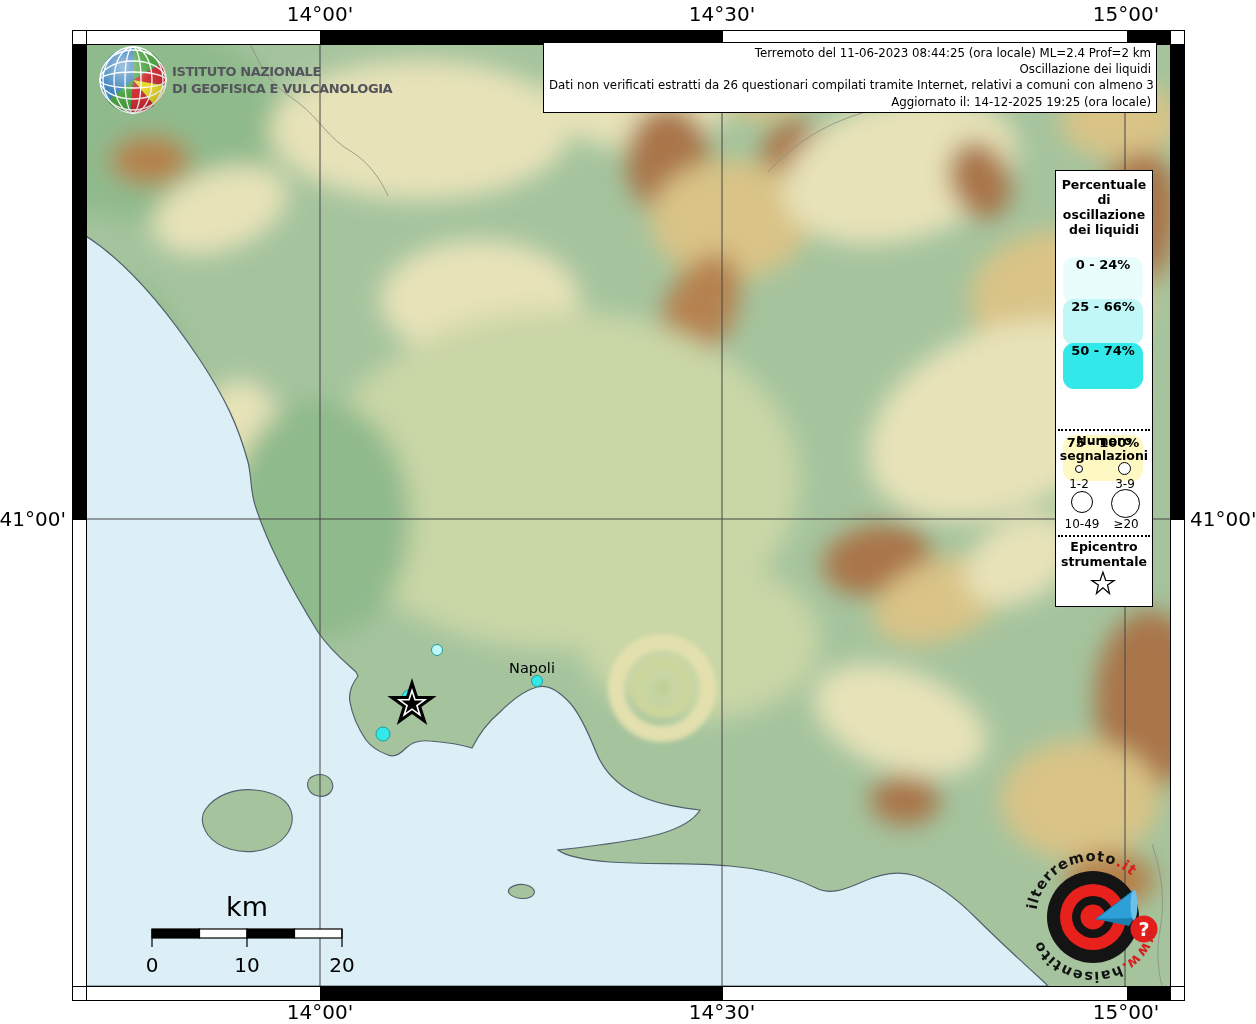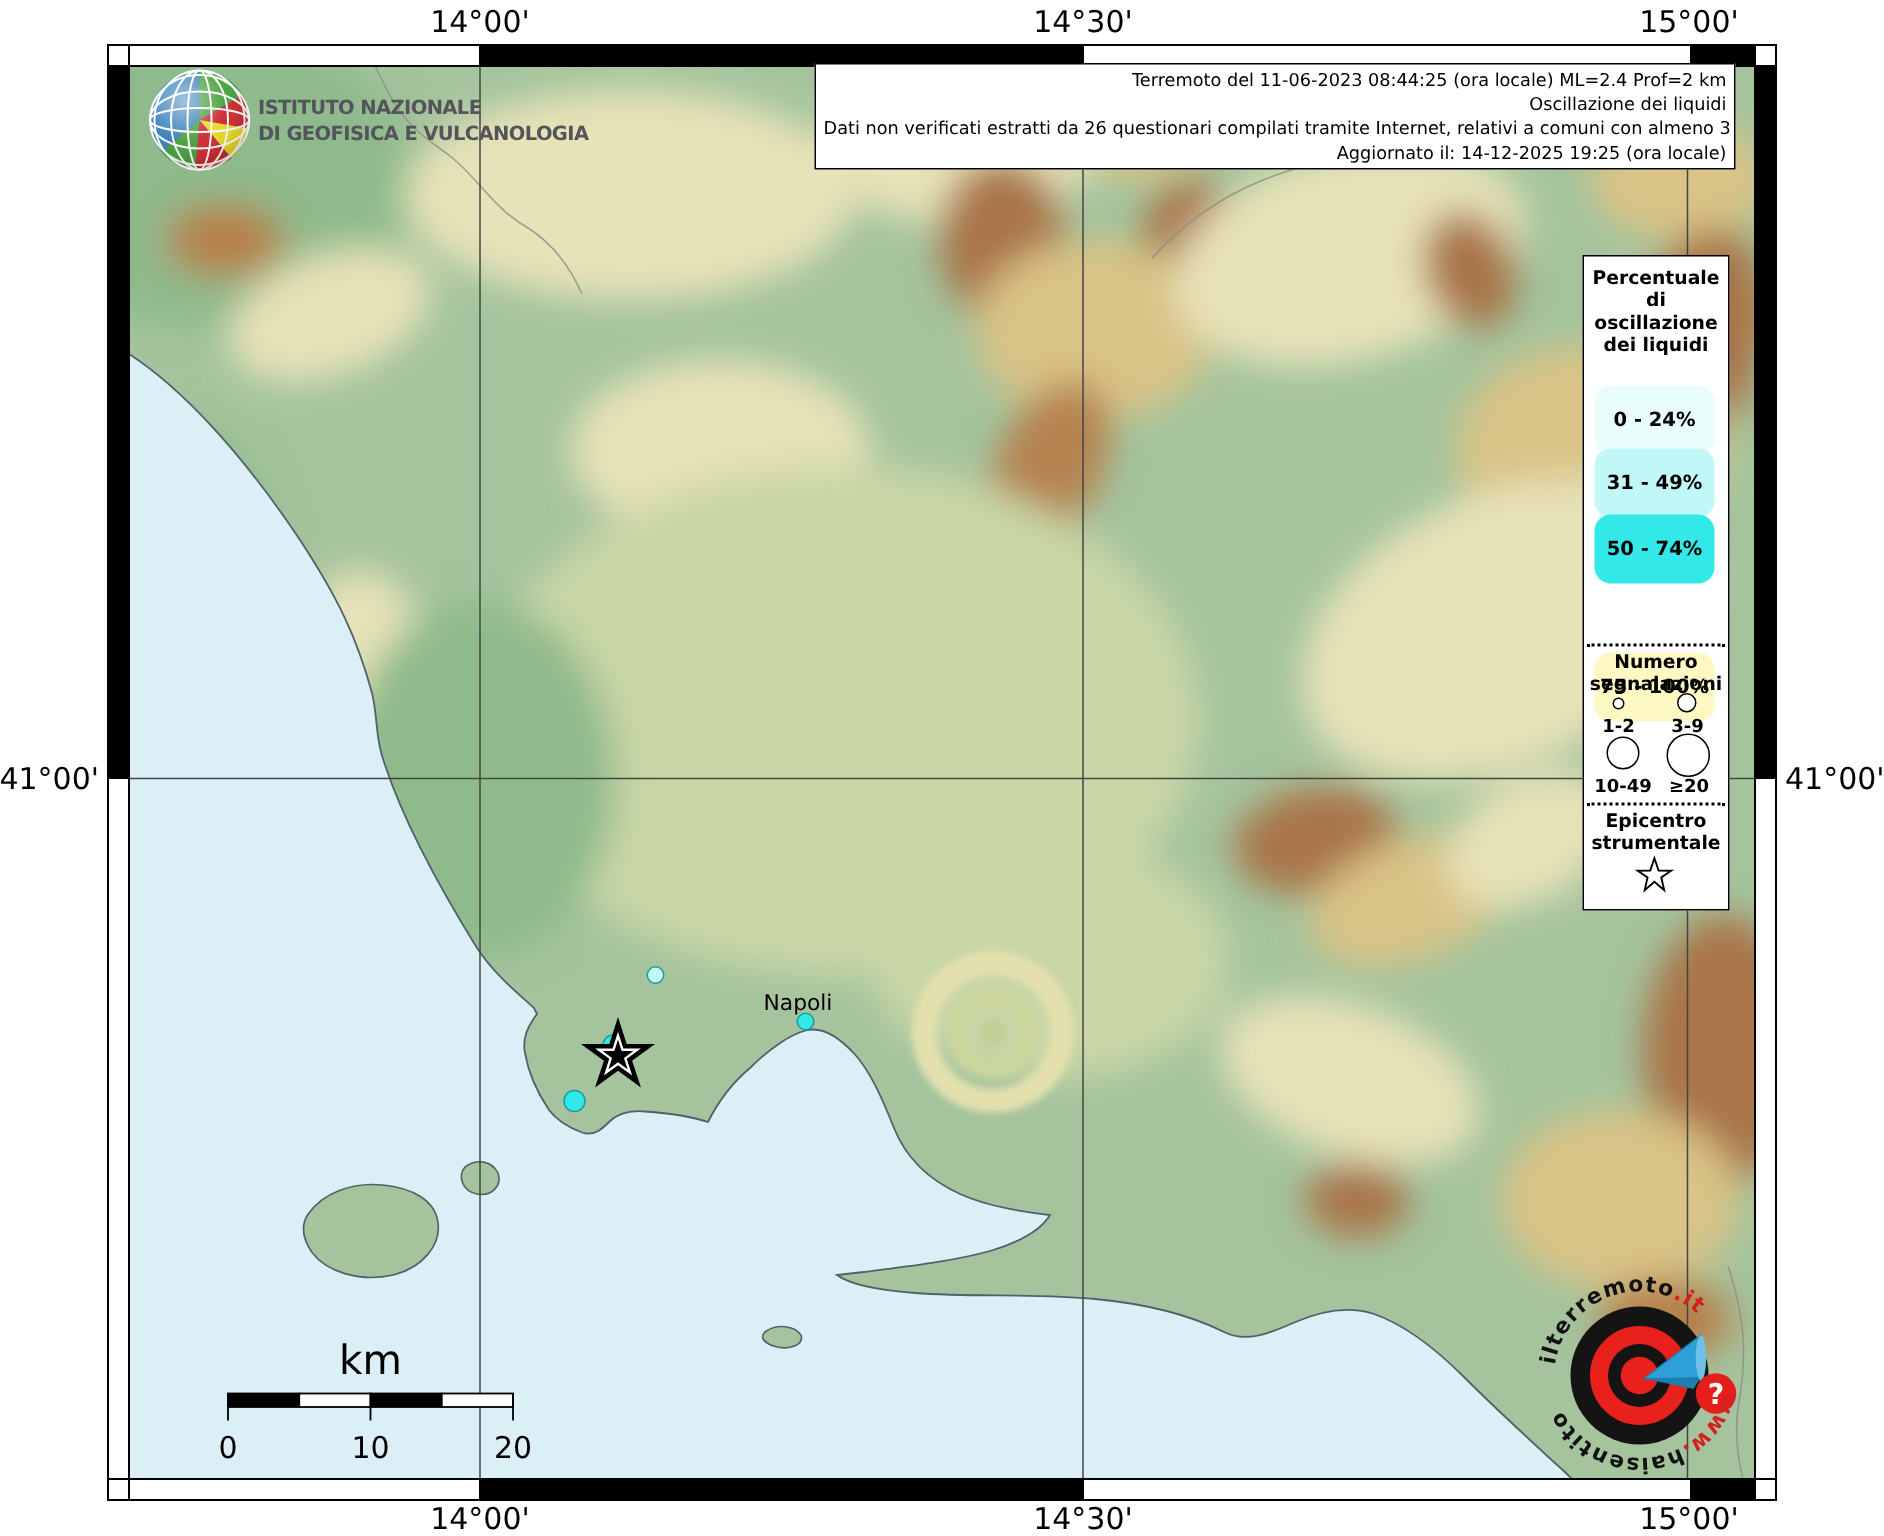--- a/index.html
+++ b/index.html
@@ -19,26 +19,26 @@
   
   #infobox{position:absolute;left:543px;top:42px;width:614px;height:71px;background:#fff;
            border:1.5px solid #000;box-sizing:border-box;padding:2px 5px;
            font-size:11.8px;line-height:16.2px;color:#000;white-space:nowrap;overflow:hidden;text-align:right;}
   #infobox div{height:16.2px;}
 
   
   #legend{position:absolute;left:1055px;top:170px;width:98px;height:437px;background:#fff;
           border:1.5px solid #000;box-sizing:border-box;}
   #legend .lg-title{margin-top:6px;text-align:center;font-size:12.5px;font-weight:bold;line-height:15px;}
-  .swatch{position:absolute;left:7px;width:80px;height:46px;display:flex;align-items:center;
+  .swatch{position:absolute;left:7px;width:80px;height:46px;display:flex;
           justify-content:center;font-size:13px;font-weight:bold;border-radius:11px;}
   .lg-divider{position:absolute;left:2px;right:2px;border-top:2px dotted #000;height:0;}
   .lg-sec-title{position:absolute;left:0;right:0;text-align:center;font-size:12.5px;font-weight:bold;line-height:15px;}
   .sig-circle{position:absolute;background:#fff;border:1.6px solid #000;border-radius:50%;box-sizing:border-box;}
-  .sig-label{position:absolute;font-size:12px;text-align:center;font-weight:bold;}
+  .sig-label{position:absolute;font-size:12px;text-align:center;}
   .star-wrap{position:absolute;}
 </style>
 </head>
 <body>
 
 <div id="stage">
 
 <svg id="mapsvg" width="1256" height="1024" viewBox="0 0 1256 1024">
   <defs>
     <clipPath id="mapclip">
@@ -271,21 +271,21 @@
   <div>Aggiornato il: 14-12-2025 19:25 (ora locale)</div>
 </div>
 
 <div id="legend">
   <div class="lg-title">Percentuale di oscillazione dei liquidi</div>
 
   <div class="swatch" style="top: 86px; background: rgb(233, 253, 253);">
         <span>0 - 24%</span>
       </div>
   <div class="swatch" style="top: 128px; background: rgb(194, 247, 247);">
-        <span>31 - 49%</span>
+        <span>25 - 66%</span>
       </div>
   <div class="swatch" style="top: 172px; background: rgb(50, 232, 232);">
         <span>50 - 74%</span>
       </div>
   <div class="swatch" style="top: 216px; background: #fef9c3; margin-top: 48px;">
         <span>75 - 100%</span>
       </div>
 
   <div class="lg-divider" style="top:258px;"></div>
   <div class="lg-sec-title" style="top:262px;">Numero segnalazioni</div>

